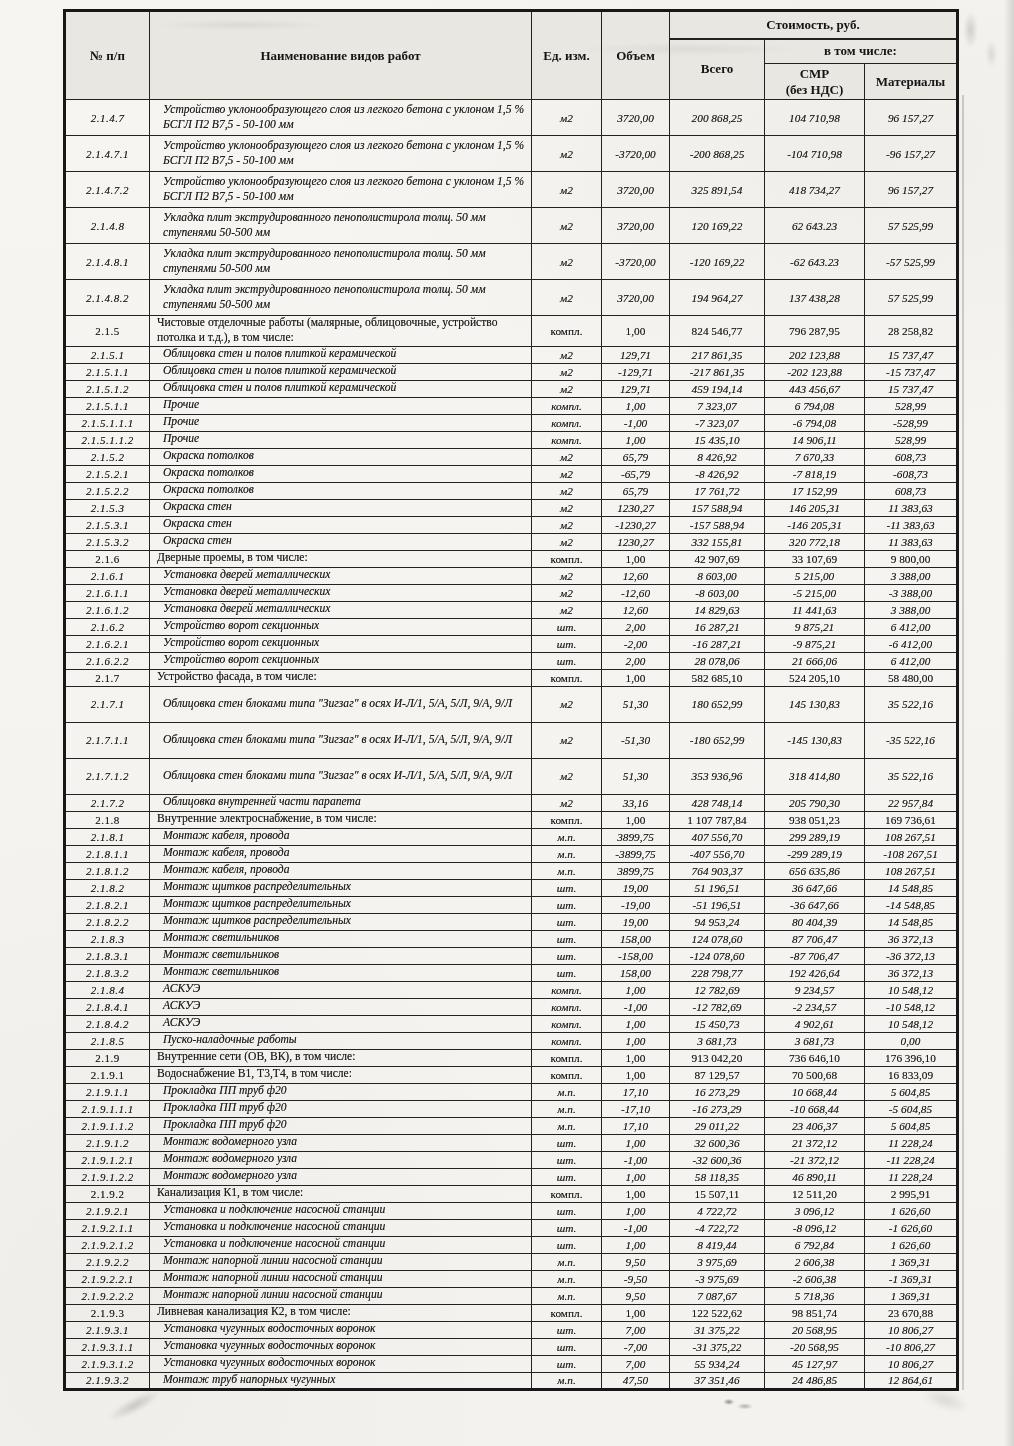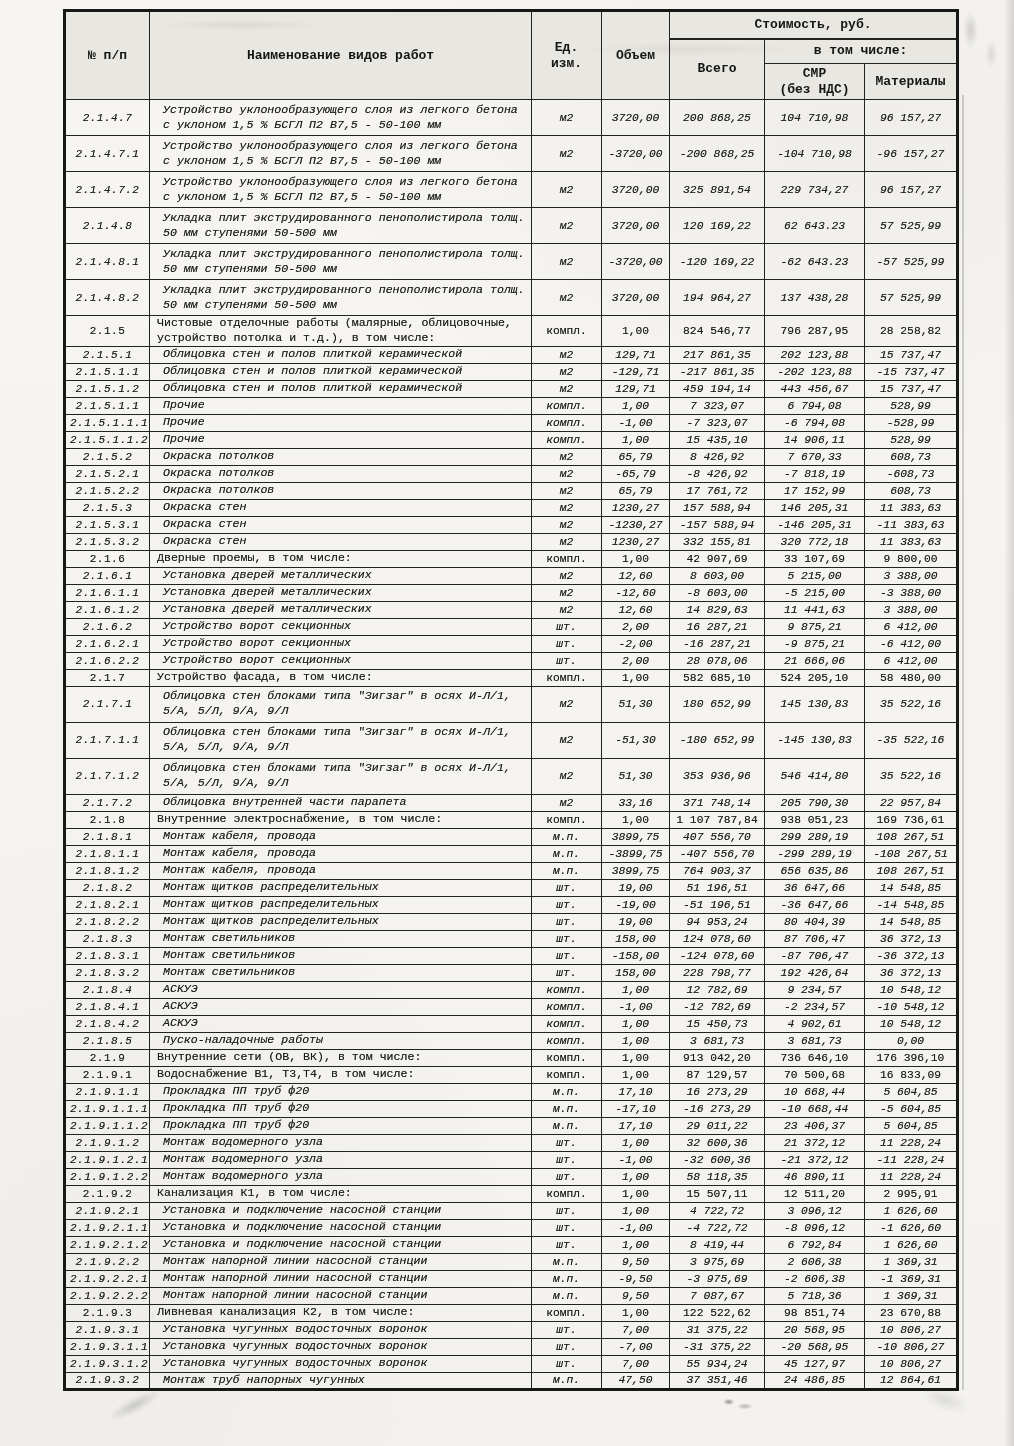--- a/index.html
+++ b/index.html
@@ -24,21 +24,20 @@
   }
   table.estimate {
     position: absolute;
     left: 63px;
     top: 9px;
     width: 893px;
     border-collapse: collapse;
     table-layout: fixed;
     border: 3px solid #181818;
     color: #1c1c1c;
-    font-family: Liberation Mono, monospace;
   }
   th, td {
     border: 1.6px solid #222;
     padding: 0 4px;
     overflow: hidden;
   }
   thead th {
     background: #e9e7e1;
     font-weight: bold;
     font-size: 13px;
@@ -160,21 +159,21 @@
     <td class="c-total">-200 868,25</td>
     <td class="c-smr">-104 710,98</td>
     <td class="c-mat">-96 157,27</td>
   </tr>
         <tr class="detail tall">
     <td class="c-num">2.1.4.7.2</td>
     <td class="c-name">Устройство уклонообразующего слоя из легкого бетона с уклоном 1,5 % БСГЛ П2 В7,5 - 50-100 мм</td>
     <td class="c-unit">м2</td>
     <td class="c-qty">3720,00</td>
     <td class="c-total">325 891,54</td>
-    <td class="c-smr">229 734,27</td>
+    <td class="c-smr">418 734,27</td>
     <td class="c-mat">96 157,27</td>
   </tr>
         <tr class="detail tall">
     <td class="c-num">2.1.4.8</td>
     <td class="c-name">Укладка плит экструдированного пенополистирола толщ. 50 мм ступенями 50-500 мм</td>
     <td class="c-unit">м2</td>
     <td class="c-qty">3720,00</td>
     <td class="c-total">120 169,22</td>
     <td class="c-smr">62 643.23</td>
     <td class="c-mat">57 525,99</td>
@@ -403,29 +402,29 @@
     <td class="c-total">-180 652,99</td>
     <td class="c-smr">-145 130,83</td>
     <td class="c-mat">-35 522,16</td>
   </tr>
         <tr class="detail tall">
     <td class="c-num">2.1.7.1.2</td>
     <td class="c-name">Облицовка стен блоками типа "Зигзаг" в осях И-Л/1, 5/А, 5/Л, 9/А, 9/Л</td>
     <td class="c-unit">м2</td>
     <td class="c-qty">51,30</td>
     <td class="c-total">353 936,96</td>
-    <td class="c-smr">546 414,80</td>
+    <td class="c-smr">318 414,80</td>
     <td class="c-mat">35 522,16</td>
   </tr>
         <tr class="detail">
     <td class="c-num">2.1.7.2</td>
     <td class="c-name">Облицовка внутренней части парапета</td>
     <td class="c-unit">м2</td>
     <td class="c-qty">33,16</td>
-    <td class="c-total">371 748,14</td>
+    <td class="c-total">428 748,14</td>
     <td class="c-smr">205 790,30</td>
     <td class="c-mat">22 957,84</td>
   </tr>
         <tr class="section">
     <td class="c-num">2.1.8</td>
     <td class="c-name">Внутренние электроснабжение, в том числе:</td>
     <td class="c-unit">компл.</td>
     <td class="c-qty">1,00</td>
     <td class="c-total">1 107 787,84</td>
     <td class="c-smr">938 051,23</td>

